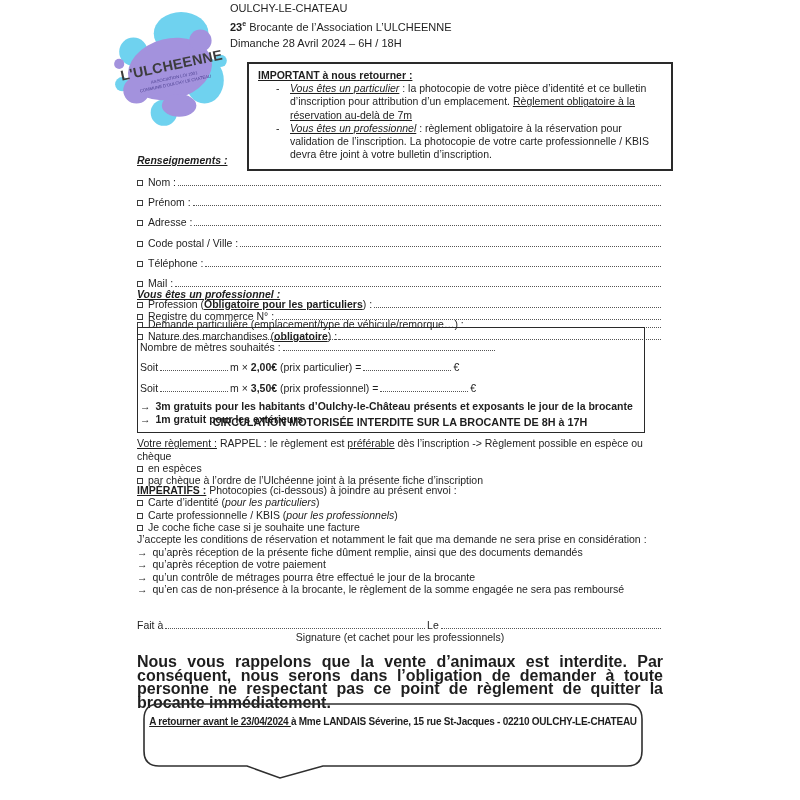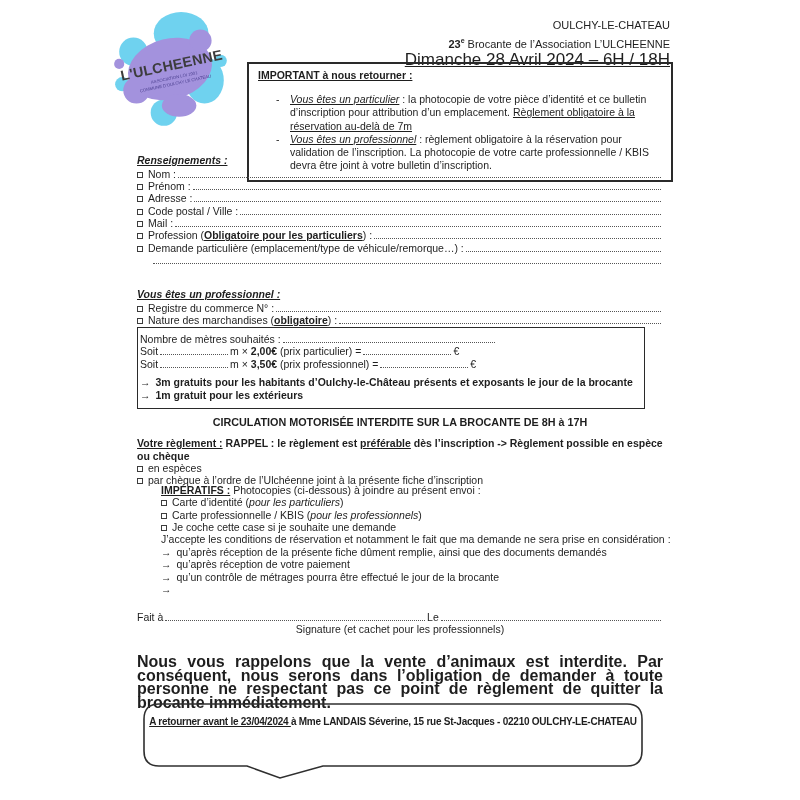--- a/index.html
+++ b/index.html
@@ -8,56 +8,56 @@
     background:#ffffff; color:#1e1e1e;
     font-family:"Liberation Sans", sans-serif;
     font-size:10.5px; position:relative; overflow:hidden;
   }
   .abs { position:absolute; }
   .b { font-weight:700; }
   .u { text-decoration:underline; }
   .i { font-style:italic; }
 
   
-  #header { left:230px; top:17px; width:440px; text-align:right; line-height:16px; font-size:11px; }
+  #header { left:230px; top:0; width:440px; text-align:left; line-height:16px; font-size:11px; }
   #header sup { font-size:7px; }
-  #header .l3 { font-size:17px;text-decoration:underline; }
+  #header .l3 { font-size:11px; }
 
   
   #logo { left:106px; top:4px; width:132px; height:132px; }
 
   
   #important { left:247px; top:62px; width:426px; border:2px solid #2a2a2a; padding:5px 9px 8px 9px; line-height:13.2px; }
-  #important .ttl { font-weight:700; text-decoration:underline; margin-bottom:11px; }
+  #important .ttl { font-weight:700; text-decoration:underline; margin-bottom:0; }
   .bullet { display:flex; }
   .bullet .dash { width:14px; margin-left:18px; flex:none; }
   .bullet .btext { flex:1; }
   .lead { font-weight:400; font-style:italic; text-decoration:underline; }
 
   .col { left:137px; width:526px; }
   .sec-title { font-weight:700; font-style:italic; text-decoration:underline; line-height:13.5px; }
   .frow { display:flex; align-items:baseline; line-height:12.35px; }
   .cb { flex:none; width:6px; height:6px; border:1px solid #3d3d3d; margin-right:5px; display:inline-block; }
   .dots { flex:1; border-bottom:1.4px dotted #555; margin:0 2px; height:10px; min-width:8px; }
   .dots.f { flex:none; }
-  .lbl { white-space:nowrap; }
+  .lbl { white-space:nowrap;margin-top:8px; }
 
   #renseignements { top:154px; }
   #pro { top:288px; }
 
   #metres { left:137px; top:327px; width:508px; border:1.5px solid #2a2a2a; padding:5px 2px 6px; line-height:12.8px; }
   #metres .note { display:flex; gap:5px; font-weight:700; }
   #metres .spacer { height:6px; }
 
   #circulation { top:416px; text-align:center; font-weight:700; font-size:10.8px; }
 
   #reglement { top:437px; line-height:12.5px; }
-  #reglement .head { font-weight:700; }
-
-  #imperatifs { top:484px; line-height:12.45px;margin-left:24px; }
+  #reglement .head { font-weight:400; }
+
+  #imperatifs { top:484px; line-height:12.45px; }
   .arrowrow { display:flex; gap:5px; }
 
   #signoff { top:611px; line-height:12.6px;text-align:center; }
   #signoff .frow .dots { height:9px; }
 
   #animals { top:655px; font-weight:700; font-size:16px; line-height:13.6px; text-align:justify; }
 
   #returnbox { left:143px; top:703px; width:500px; height:80px;padding-left:38px; }
   #returnbox svg { position:absolute; left:0; top:0; }
   #returnbox .rb-text {
@@ -124,20 +124,25 @@
       <span class="lbl">Adresse :</span>
       <span class="dots"></span>
     </div>
   <div class="frow">
       <span class="cb"></span>
       <span class="lbl">Code postal / Ville :</span>
       <span class="dots"></span>
     </div>
   <div class="frow">
       <span class="cb"></span>
+      <span class="lbl">Téléphone :</span>
+      <span class="dots"></span>
+    </div>
+  <div class="frow">
+      <span class="cb"></span>
       <span class="lbl">Mail :</span>
       <span class="dots"></span>
     </div>
   <div class="frow">
       <span class="cb"></span>
       <span class="lbl"><span>Profession (</span><span class="b u">Obligatoire pour les particuliers</span><span>) :</span></span>
       <span class="dots"></span>
     </div>
   <div class="frow">
       <span class="cb"></span>
@@ -200,37 +205,38 @@
   <div class="frow">
       <span class="cb"></span>
       <span><span>Carte d’identité (</span><span class="i">pour les particuliers</span><span>)</span></span>
     </div>
   <div class="frow">
       <span class="cb"></span>
       <span><span>Carte professionnelle / KBIS (</span><span class="i">pour les professionnels</span><span>)</span></span>
     </div>
   <div class="frow">
       <span class="cb"></span>
-      <span>Je coche cette case si je souhaite une demande</span>
+      <span>Je coche fiche case si je souhaite une facture</span>
     </div>
   <div>J’accepte les conditions de réservation et notamment le fait que ma demande ne sera prise en considération :</div>
   <div class="arrowrow">
       <span>→</span>
       <span>qu’après réception de la présente fiche dûment remplie, ainsi que des documents demandés</span>
     </div>
   <div class="arrowrow">
       <span>→</span>
       <span>qu’après réception de votre paiement</span>
     </div>
   <div class="arrowrow">
       <span>→</span>
       <span>qu’un contrôle de métrages pourra être effectué le jour de la brocante</span>
     </div>
   <div class="arrowrow">
       <span>→</span>
+      <span>qu’en cas de non-présence à la brocante, le règlement de la somme engagée ne sera pas remboursé</span>
     </div>
 </div>
 
 <div id="signoff" class="abs col">
   <div class="frow">
       <span class="lbl">Fait à</span>
       <span class="dots" style="flex:1.18;"></span>
       <span class="lbl">Le</span>
       <span class="dots"></span>
     </div>

